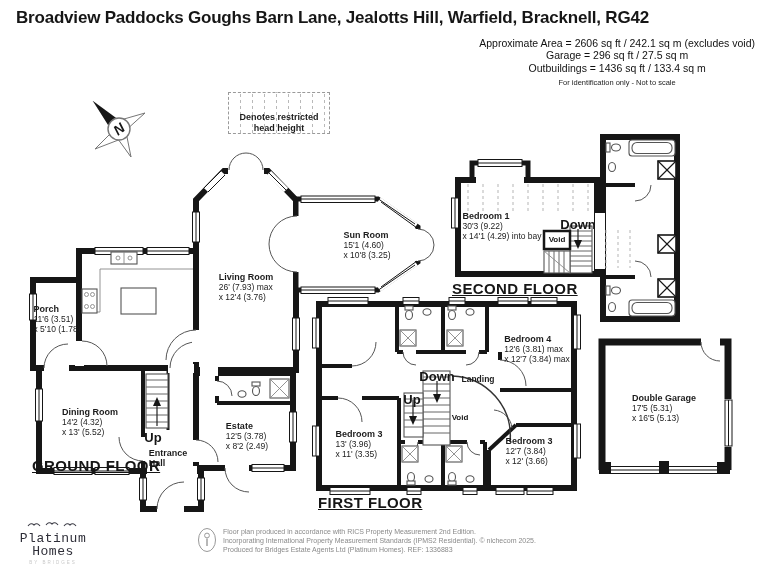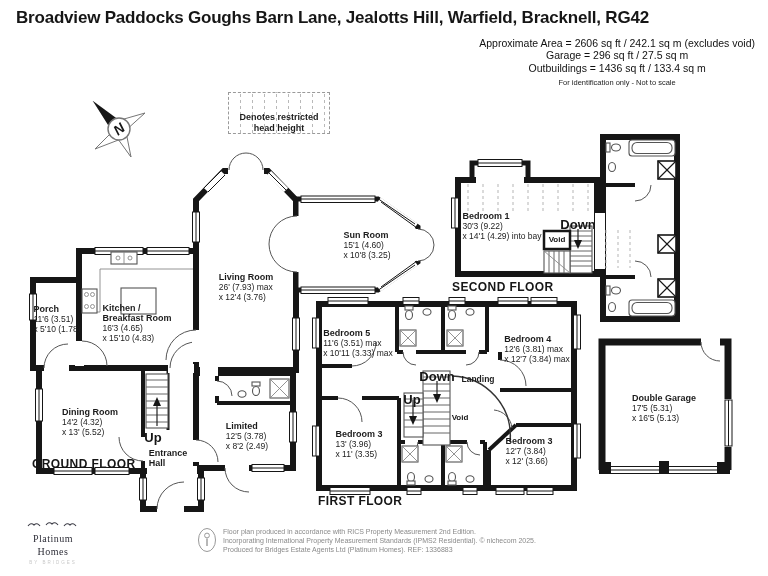--- a/index.html
+++ b/index.html
@@ -12,21 +12,21 @@
   .areas .note{font-size:7.5px;margin-top:3px;color:#222;}
   .legend{left:228px;top:92px;width:100px;height:40px;border:1px dashed #9a9a9a;
           background-image:
             repeating-linear-gradient(0deg,rgba(255,255,255,0) 0 3px,#fff 3px 6px),
             repeating-linear-gradient(90deg,rgba(255,255,255,0) 0 11px,#b9b9b9 11px 12px);
           display:flex;align-items:flex-end;justify-content:center;text-align:center;
           font-size:9px;font-weight:bold;line-height:10.5px;color:#1c1c1c;}
   .rlabel{position:absolute;transform:translateX(-50%);text-align:left;
           font-size:9px;font-weight:bold;line-height:10px;white-space:nowrap;color:#1c1c1c;}
   .rlabel .dim{font-weight:normal;font-size:8.5px;}
-  .flabel{position:absolute;font-size:12px;font-weight:bold;letter-spacing:0.4px;color:#161616;white-space:nowrap;}
+  .flabel{position:absolute;font-size:15px;font-weight:bold;letter-spacing:0.4px;color:#161616;white-space:nowrap;text-decoration:underline;}
   .slabel{position:absolute;transform:translateX(-50%);font-size:13px;font-weight:bold;color:#161616;white-space:nowrap;}
   .plansvg{position:absolute;left:0;top:0;}
   
   .wall6{fill:#fff;stroke:#161616;stroke-width:6;}
   .wall5{fill:#fff;stroke:#161616;stroke-width:5;}
   .w7line{fill:none;stroke:#161616;stroke-width:7;}
   .iw4{fill:none;stroke:#161616;stroke-width:4;}
   .iw3{fill:none;stroke:#161616;stroke-width:3;}
   .gap{fill:#fff;stroke:none;}
   .win{fill:#fff;stroke:#161616;stroke-width:1;}
@@ -37,21 +37,21 @@
   .fxl{fill:#fff;stroke:#555;stroke-width:1.1;}
   .thin{fill:none;stroke:#888;stroke-width:0.9;}
   .tread{stroke:#666;stroke-width:1;}
   .t2{stroke:#222;stroke-width:1.2;}
   .dash{stroke:#b5b5b5;stroke-width:1;stroke-dasharray:3 3;}
   .xbox{fill:#fff;stroke:#161616;stroke-width:1.6;}
   .xl{stroke:#161616;stroke-width:1.1;}
   .blk{fill:#161616;}
   
   .brand{left:6px;top:514px;width:94px;text-align:center;color:#2e2e38;}
-  .brand .bline{font-family:Liberation Serif, serif;font-size:10px;line-height:13px;letter-spacing:0.5px;}
+  .brand .bline{font-family:Liberation Mono, monospace;font-size:13px;line-height:13px;letter-spacing:0.5px;}
   .brand .tagline{font-size:4.5px;letter-spacing:2px;color:#c9c9c9;margin-top:2px;}
   .footnote{left:223px;top:527px;font-size:7px;line-height:9px;color:#8a8a8a;}
 </style>
 </head>
 <body>
 
 <div class="canvas">
 
   <div class="abs title">Broadview Paddocks Goughs Barn Lane, Jealotts Hill, Warfield, Bracknell, RG42</div>
 
@@ -414,58 +414,47 @@
       <rect class="win" x="725" y="400" width="7" height="46"></rect>
         <line class="wl" x1="728.5" y1="400" x2="728.5" y2="446"></line>
     </g>
   </svg>
 
   <div class="rlabel" style="left:57px;top:304px;">
     <div>Porch</div>
     <div class="dim">11'6 (3.51)</div>
     <div class="dim">x 5'10 (1.78)</div>
   </div>
-  <div class="rlabel" style="left:137px;top:303px;">
-    <div>Kitchen /</div>
-    <div>Breakfast Room</div>
-    <div class="dim">16'3 (4.65)</div>
-    <div class="dim">x 15'10 (4.83)</div>
-  </div>
   <div class="rlabel" style="left:246px;top:272px;">
     <div>Living Room</div>
     <div class="dim">26' (7.93) max</div>
     <div class="dim">x 12'4 (3.76)</div>
   </div>
   <div class="rlabel" style="left:367px;top:230px;">
     <div>Sun Room</div>
     <div class="dim">15'1 (4.60)</div>
     <div class="dim">x 10'8 (3.25)</div>
   </div>
   <div class="rlabel" style="left:90px;top:407px;">
     <div>Dining Room</div>
     <div class="dim">14'2 (4.32)</div>
     <div class="dim">x 13' (5.52)</div>
   </div>
   <div class="rlabel" style="left:247px;top:421px;">
-    <div>Limited</div>
+    <div>Estate</div>
     <div class="dim">12'5 (3.78)</div>
     <div class="dim">x 8'2 (2.49)</div>
   </div>
   <div class="rlabel" style="left:168px;top:448px;">
     <div>Entrance</div>
     <div>Hall</div>
   </div>
   <div class="slabel" style="left:153px;top:430px;">Up</div>
   <div class="flabel" style="left:32px;top:457px;">GROUND FLOOR</div>
 
-  <div class="rlabel" style="left:358px;top:328px;">
-    <div>Bedroom 5</div>
-    <div class="dim">11'6 (3.51) max</div>
-    <div class="dim">x 10'11 (3.33) max</div>
-  </div>
   <div class="rlabel" style="left:537px;top:334px;">
     <div>Bedroom 4</div>
     <div class="dim">12'6 (3.81) max</div>
     <div class="dim">x 12'7 (3.84) max</div>
   </div>
   <div class="rlabel" style="left:359px;top:429px;">
     <div>Bedroom 3</div>
     <div class="dim">13' (3.96)</div>
     <div class="dim">x 11' (3.35)</div>
   </div>

